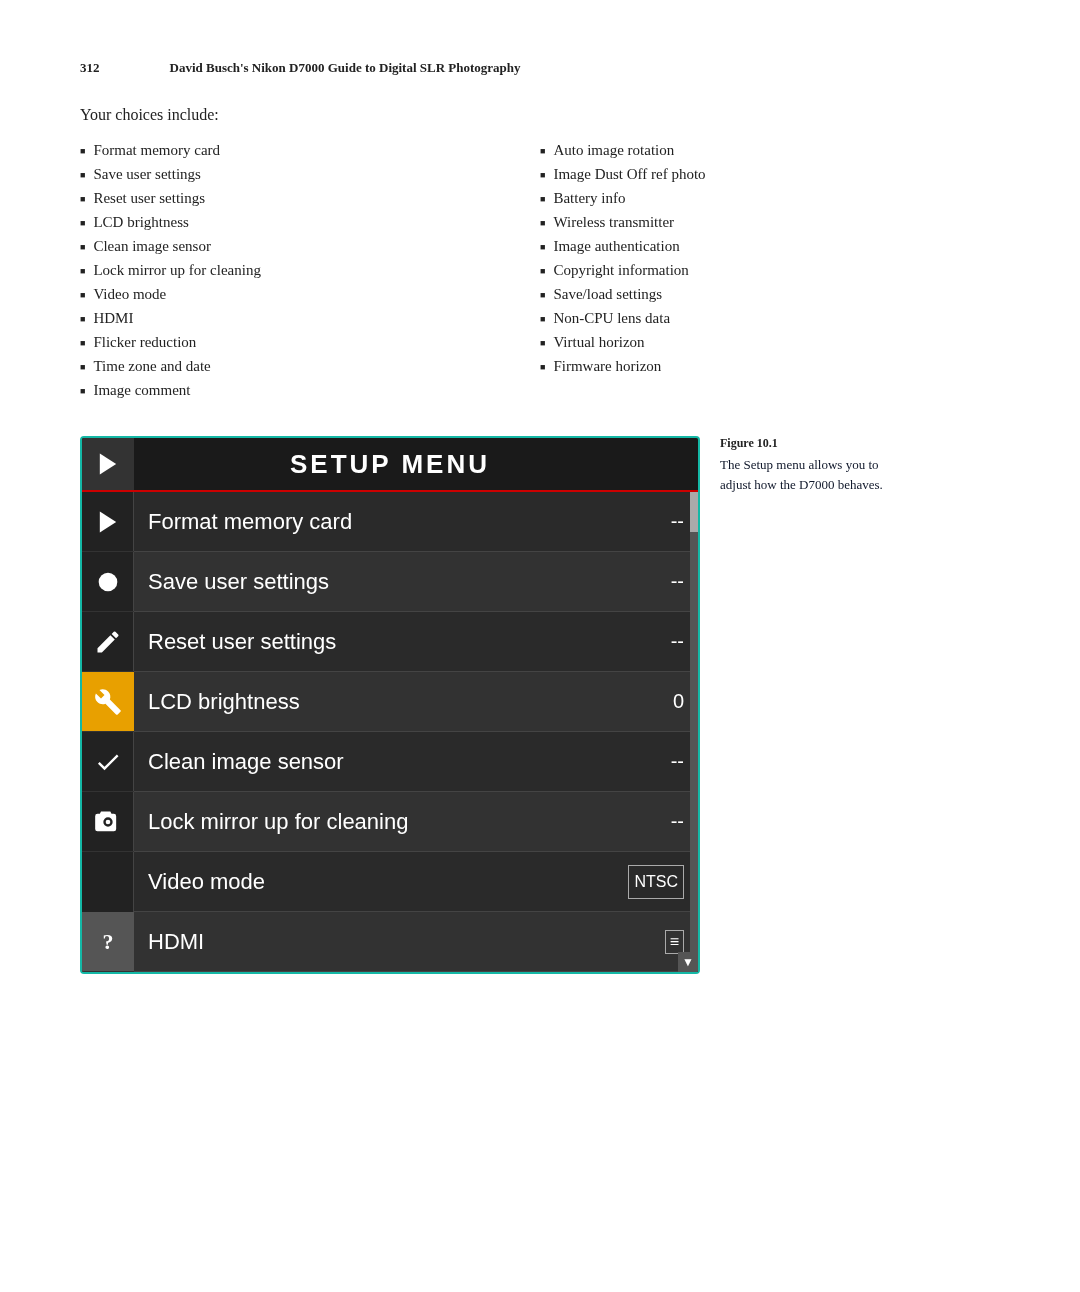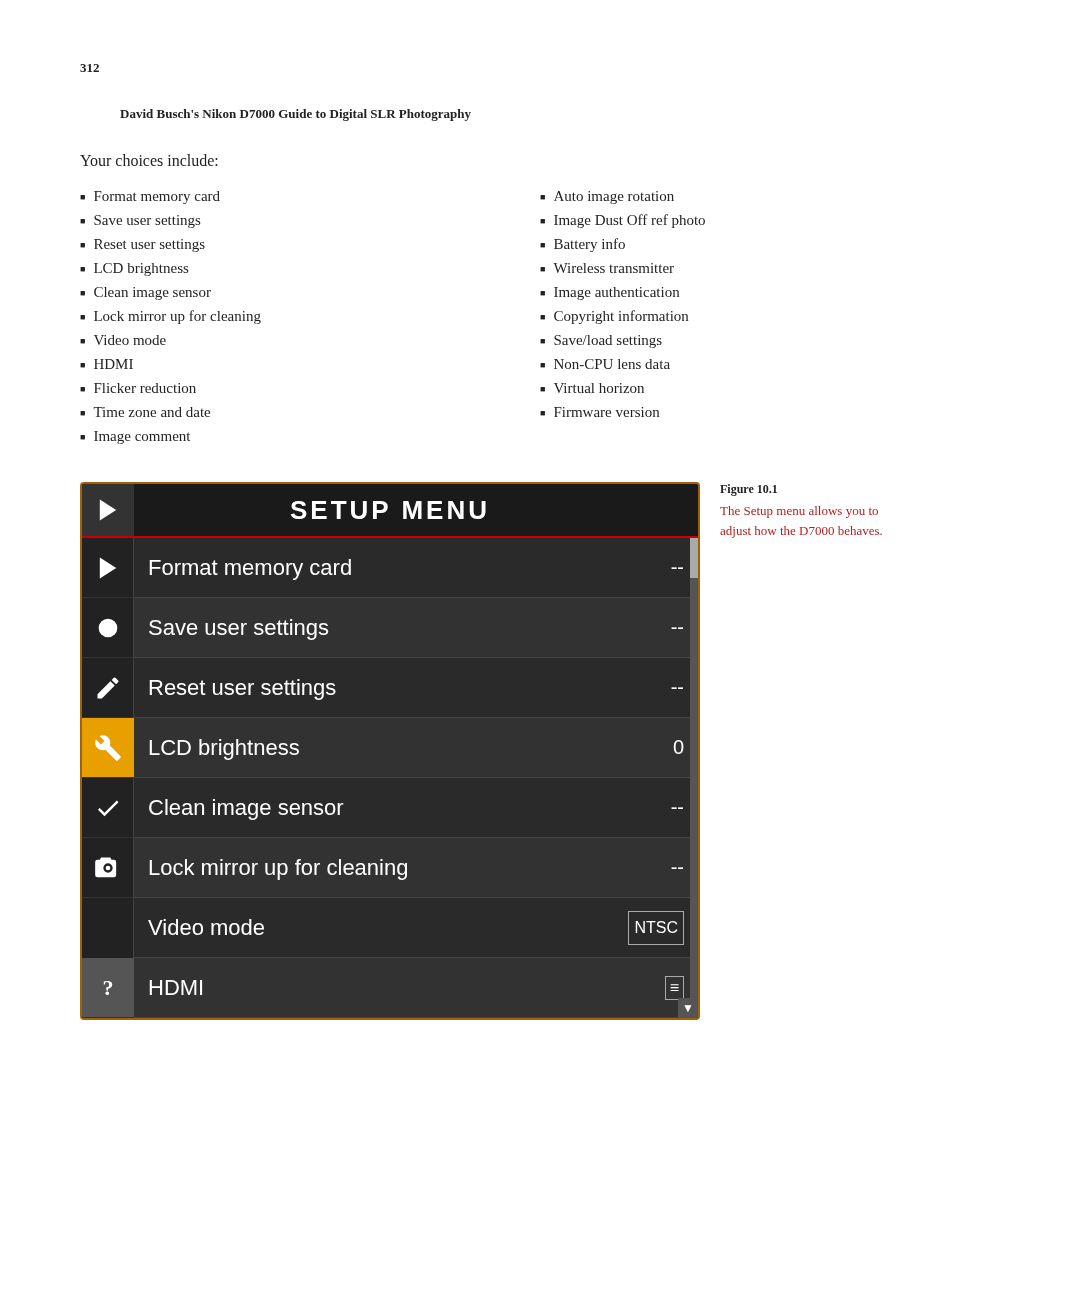--- a/index.html
+++ b/index.html
@@ -10,21 +10,20 @@
       min-height: 1292px;
       padding: 60px 80px;
       color: #222;
     }
     .page-header {
       font-size: 13px;
       font-weight: bold;
       margin-bottom: 30px;
       display: flex;
       gap: 30px;
-      flex-direction: column;
     }
     .page-header .page-num { font-weight: bold; }
     .page-header .book-title { font-weight: bold; padding-left: 40px; }
     .intro-text {
       font-size: 16px;
       margin-bottom: 18px;
     }
     .two-col-list {
       display: flex;
       gap: 0;
@@ -53,21 +52,21 @@
 
     
     .camera-area {
       display: flex;
       gap: 0;
       margin-top: 10px;
     }
     .camera-screen {
       width: 620px;
       background: #15803d;
-      border: 2px solid #a16207;
+      border: 2px solid #14b8a6;
       border-radius: 4px;
       overflow: hidden;
       flex-shrink: 0;
     }
     .screen-header {
       background: #1a1a1a;
       border-bottom: 2px solid #c00;
       display: flex;
       align-items: center;
       padding: 0;
@@ -214,21 +213,21 @@
       flex-shrink: 0;
     }
     .figure-label {
       font-weight: bold;
       font-size: 12px;
       margin-bottom: 4px;
     }
     .figure-text {
       font-size: 13px;
       line-height: 1.5;
-      color: #b91c1c;
+      color: #0f172a;
     }
   </style>
 </head>
 <body>
 
 <div class="page-header">
   <span class="page-num">312</span>
   <span class="book-title">David Busch's Nikon D7000 Guide to Digital SLR Photography</span>
 </div>
 
@@ -254,21 +253,21 @@
     <ul id="col2-list">
         <li>Auto image rotation</li>
         <li>Image Dust Off ref photo</li>
         <li>Battery info</li>
         <li>Wireless transmitter</li>
         <li>Image authentication</li>
         <li>Copyright information</li>
         <li>Save/load settings</li>
         <li>Non-CPU lens data</li>
         <li>Virtual horizon</li>
-        <li>Firmware version</li>
+        <li>Firmware horizon</li>
       </ul>
   </div>
 </div>
 
 <div class="camera-area">
   <div class="camera-screen">
 
     <div class="screen-header">
       <div class="screen-header-icon">
         <svg viewBox="0 0 24 24">

